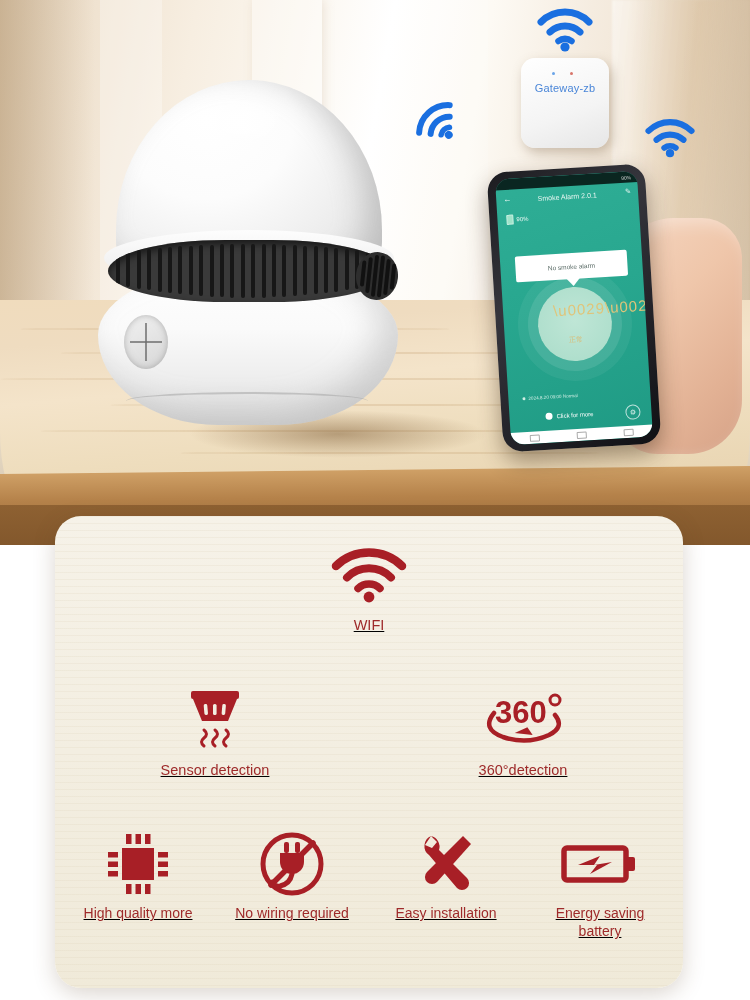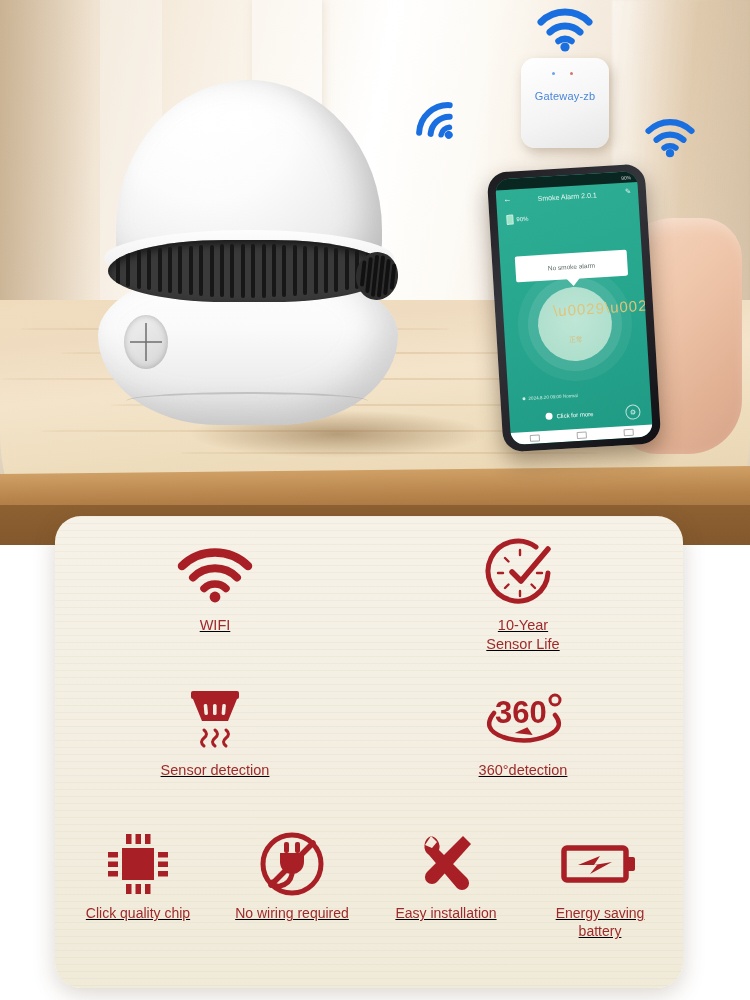--- a/index.html
+++ b/index.html
@@ -68,21 +68,21 @@
   .sidevent{position:absolute;left:268px;top:172px;width:42px;height:48px;border-radius:50%/50%;
         background:#2e2e2e;overflow:hidden;transform:rotate(6deg);}
 
   
   .gateway{position:absolute;left:521px;top:58px;width:88px;height:90px;border-radius:14px;
         background:linear-gradient(160deg,#ffffff,#f4f4f4 60%,#e6e6e6);
         box-shadow:3px 5px 12px rgba(120,95,65,.35);}
   .gw-led{position:absolute;top:14px;width:3px;height:3px;border-radius:50%;}
   .gw-led1{left:31px;background:#6aa4e8;}
   .gw-led2{left:49px;background:#d8756a;}
-  .gw-label{position:absolute;left:0;top:32px;width:88px;text-align:center;
+  .gw-label{position:absolute;left:0;top:24px;width:88px;text-align:center;
         font-size:11px;color:#4a86d8;letter-spacing:.2px;}
 
   
   .wifi{position:absolute;}
   .wifi svg{display:block;}
   .w-top{left:537px;top:8px;}
   .w-left{left:415px;top:105px;transform:rotate(-42deg);}
   .w-right{left:645px;top:118px;}
 
   
@@ -330,38 +330,20 @@
                 <path d="M16 31.5 A31 31 0 0 1 60 31.5" stroke-width="8"></path>
                 <path d="M27 42.5 A16 16 0 0 1 49 42.5" stroke-width="7.5"></path>
               </g>
               <circle cx="38" cy="51" r="5.4" fill="#a81f26"></circle>
             </svg>
           </div>
           <div class="cap">WIFI</div>
         </div>
 
 
-        <div class="cell">
-          <div class="ic">
-            <svg width="74" height="72" viewBox="0 0 74 72">
-              <path d="M50 8 A30 30 0 1 0 62 34" fill="none" stroke="#a81f26" stroke-width="5" stroke-linecap="round"></path>
-              <g stroke="#a81f26" stroke-width="2.4" stroke-linecap="round">
-                <line x1="34" y1="11" x2="34" y2="16"></line>
-                <line x1="12" y1="34" x2="17" y2="34"></line>
-                <line x1="34" y1="52" x2="34" y2="57"></line>
-                <line x1="51" y1="34" x2="56" y2="34"></line>
-                <line x1="19" y1="19" x2="22.5" y2="22.5"></line>
-                <line x1="19" y1="49" x2="22.5" y2="45.5"></line>
-                <line x1="49" y1="49" x2="45.5" y2="45.5"></line>
-              </g>
-              <path d="M26 33 L35 42 L62 10" fill="none" stroke="#a81f26" stroke-width="5.5" stroke-linecap="round" stroke-linejoin="round"></path>
-            </svg>
-          </div>
-          <div class="cap">10-Year<br>Sensor Life</div>
-        </div>
 
       </div>
 
       <div class="row r2">
 
 
         <div class="cell">
           <div class="ic">
             <svg width="72" height="66" viewBox="0 0 72 66">
               <rect x="12" y="4" width="48" height="8" rx="2" fill="#a81f26"></rect>
@@ -408,21 +390,21 @@
                 <rect x="40" y="53" width="5.5" height="10"></rect>
                 <rect x="3" y="21" width="10" height="5.5"></rect>
                   <rect x="3" y="30.5" width="10" height="5.5"></rect>
                 <rect x="3" y="40" width="10" height="5.5"></rect>
                 <rect x="53" y="21" width="10" height="5.5"></rect>
                   <rect x="53" y="30.5" width="10" height="5.5"></rect>
                 <rect x="53" y="40" width="10" height="5.5"></rect>
               </g>
             </svg>
           </div>
-          <div class="cap">Click quality chip</div>
+          <div class="cap">High quality more</div>
         </div>
 
         <div class="cell">
           <div class="ic">
             <svg width="70" height="70" viewBox="0 0 70 70">
               <circle cx="35" cy="35" r="29" fill="none" stroke="#a81f26" stroke-width="5"></circle>
               <g fill="#a81f26">
                 <rect x="27" y="13" width="5" height="11" rx="2"></rect>
                 <rect x="38" y="13" width="5" height="11" rx="2"></rect>
                 <path d="M23 24 L47 24 L47 33 a12 12 0 0 1 -24 0 Z"></path>

